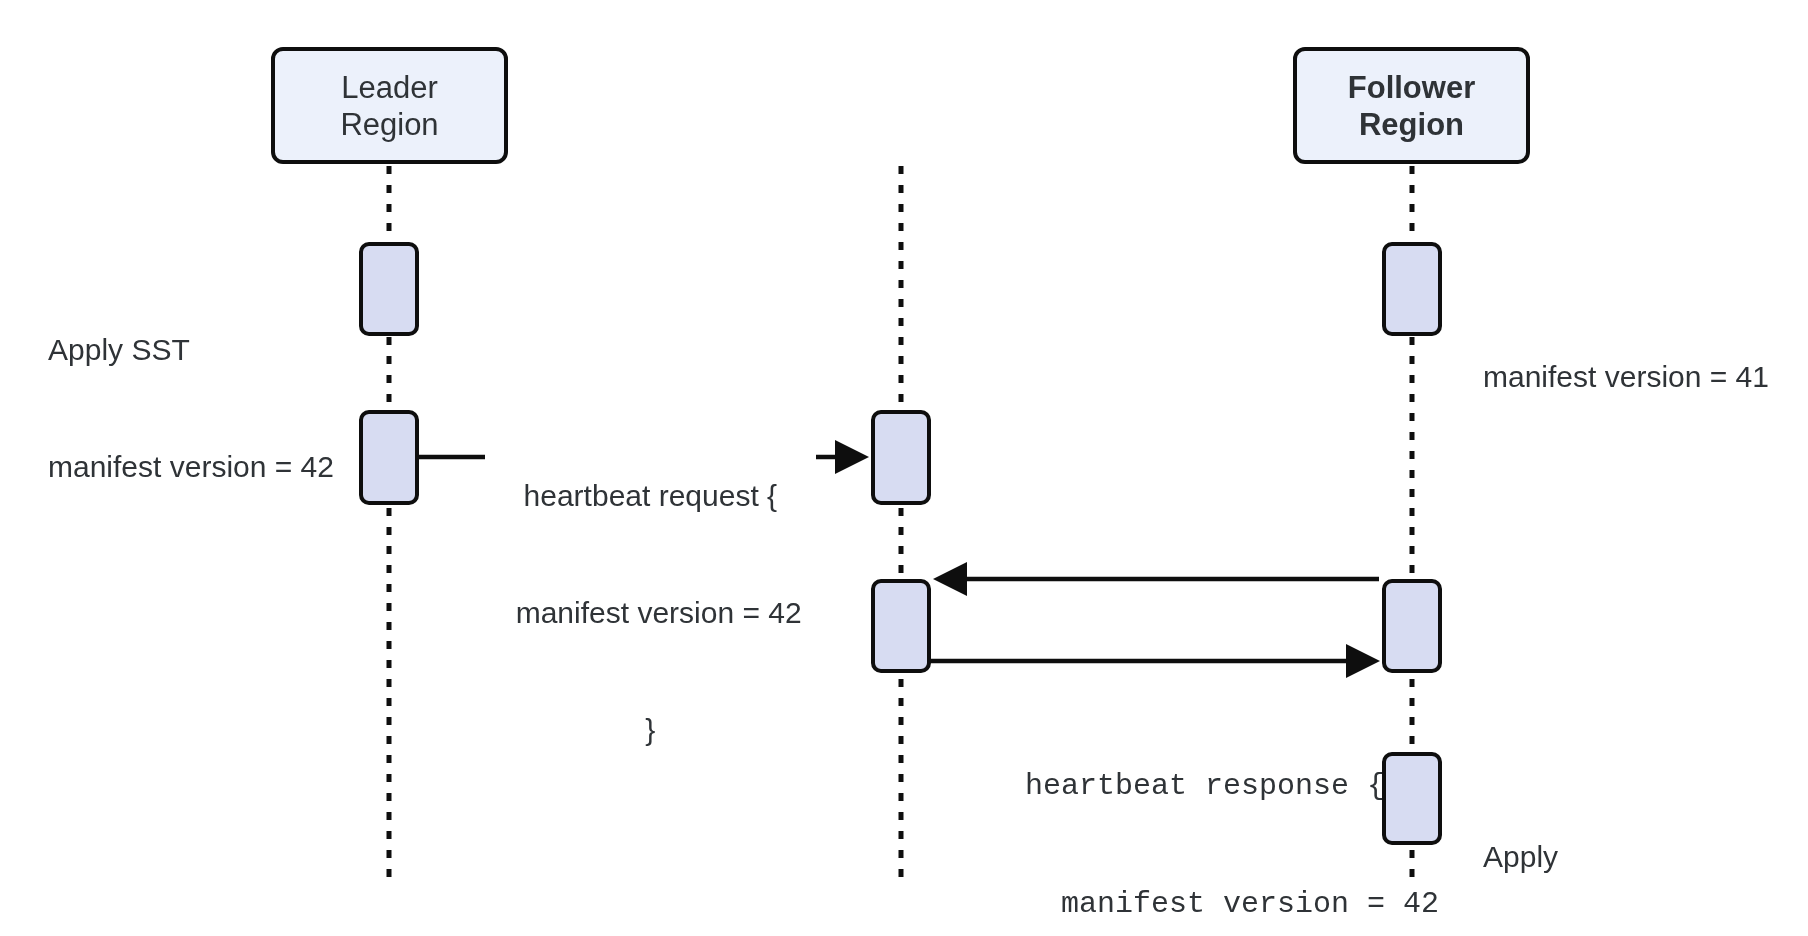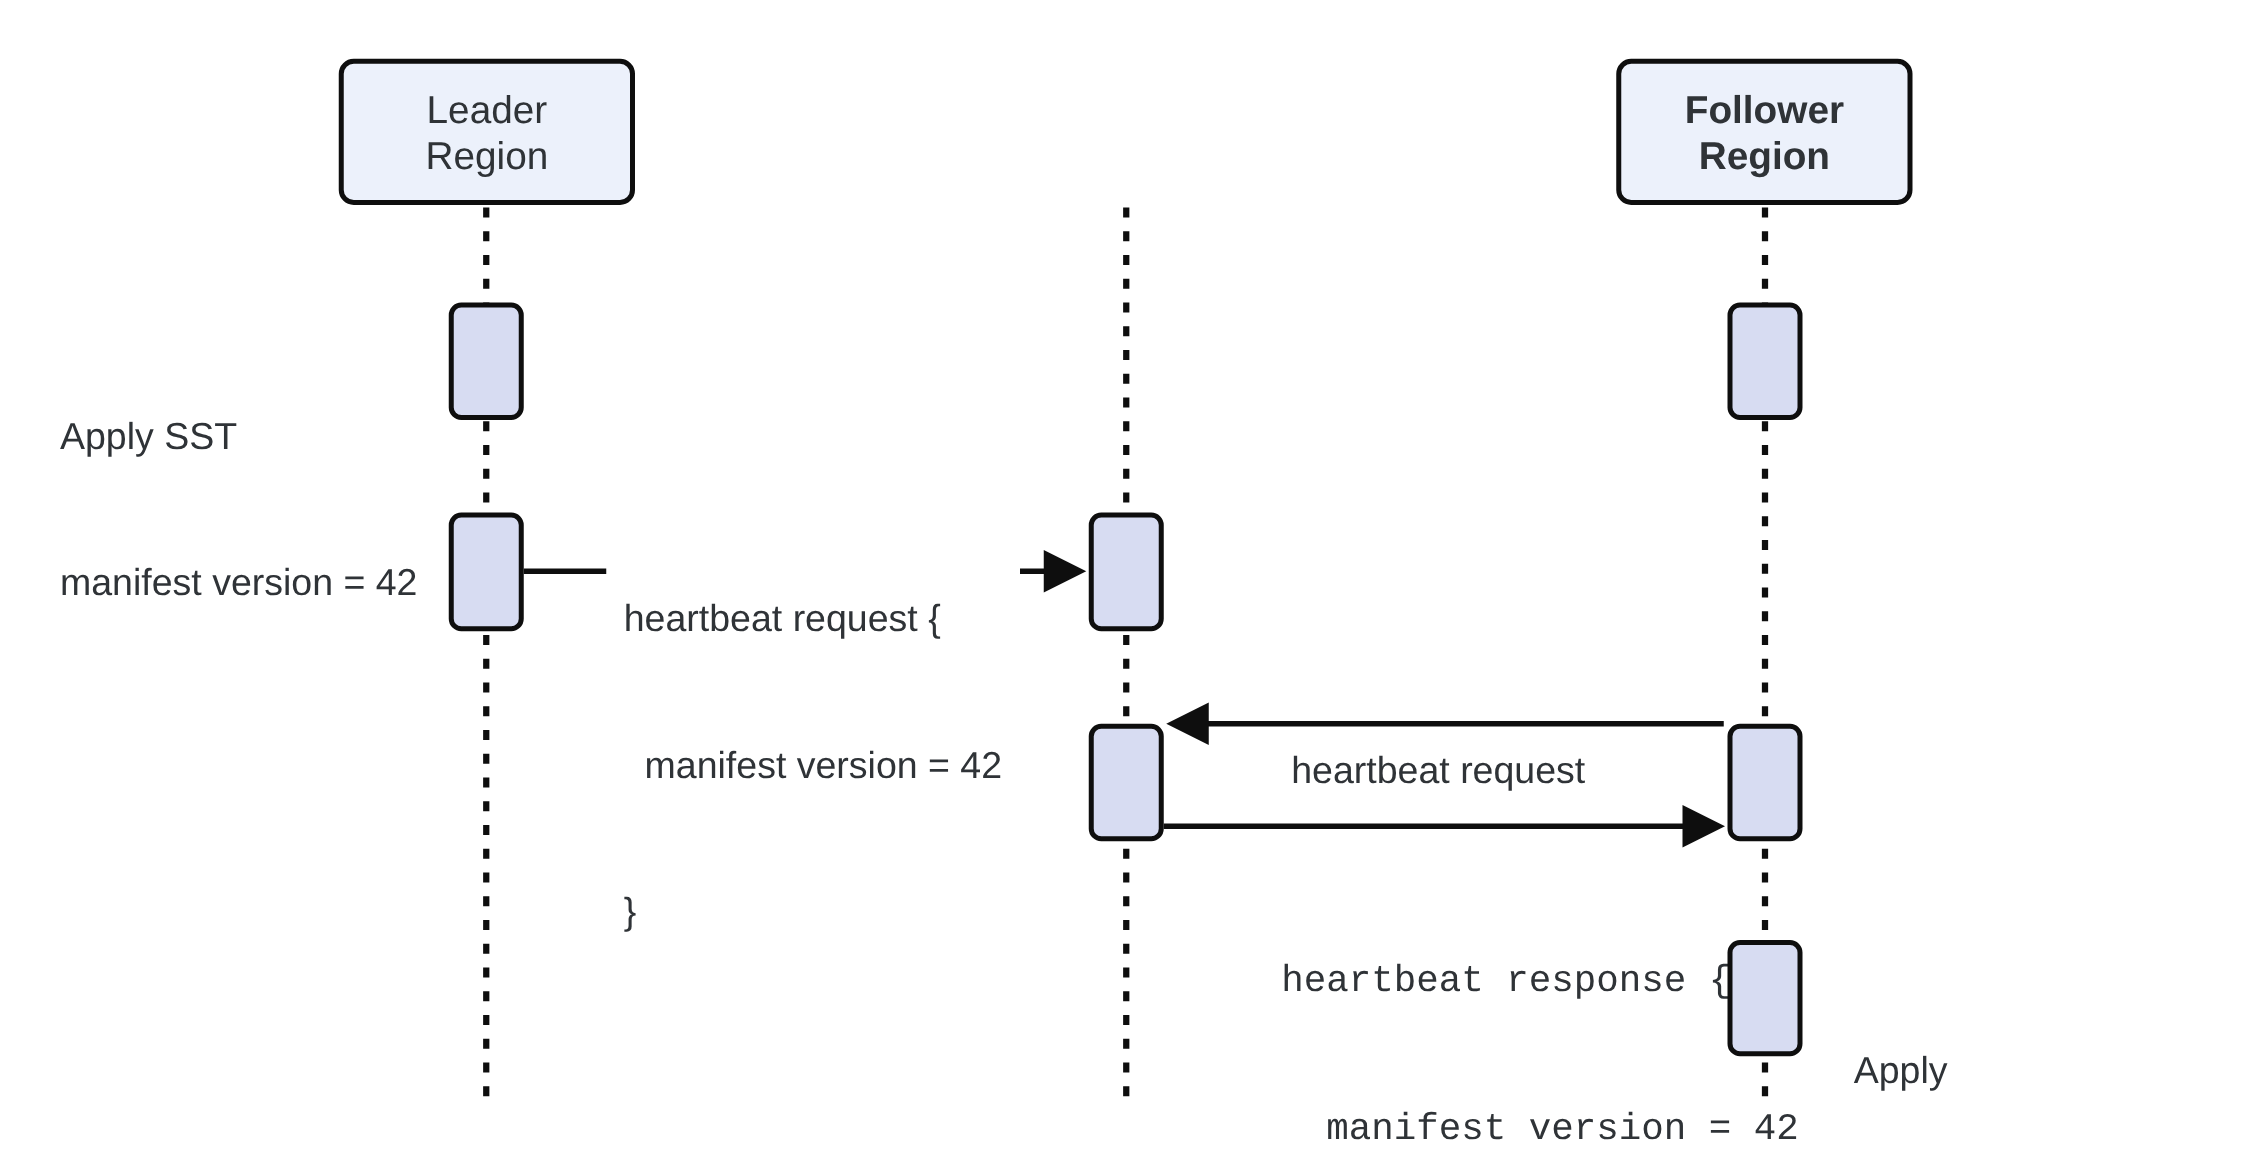--- a/index.html
+++ b/index.html
@@ -89,35 +89,35 @@
   <div class="activation" style="left:871px;top:410px;height:95px;"></div>
   <div class="activation" style="left:871px;top:579px;height:94px;"></div>
   <div class="activation" style="left:1382px;top:579px;height:94px;"></div>
   <div class="activation" style="left:1382px;top:752px;height:93px;"></div>
 
   <div class="label" style="left:48px;top:252px;">
     <div>Apply SST</div>
     <div>manifest version = 42</div>
   </div>
 
+  <div class="label" style="left:1483px;top:279px;">
+    <div>manifest version = 41</div>
+  </div>
 
   <div class="label" style="left:1483px;top:759px;">
     <div>Apply</div>
     
   </div>
 
-  <div class="label masking" style="left:485px;top:398px;">
+  <div class="label masking" style="left:485px;top:398px;text-align:center;">
     <div>heartbeat request {</div>
     <div>  manifest version = 42</div>
     <div>}</div>
   </div>
 
-  <div class="label" style="left:1033px;top:519px;">
-    <div>heartbeat request</div>
-  </div>
 
   <div class="label lh40" style="left:1025px;top:688px;">
     <div>heartbeat response {</div>
     <div>  manifest version = 42</div>
     
   </div>
 
 </div>
 
 </body></html>

